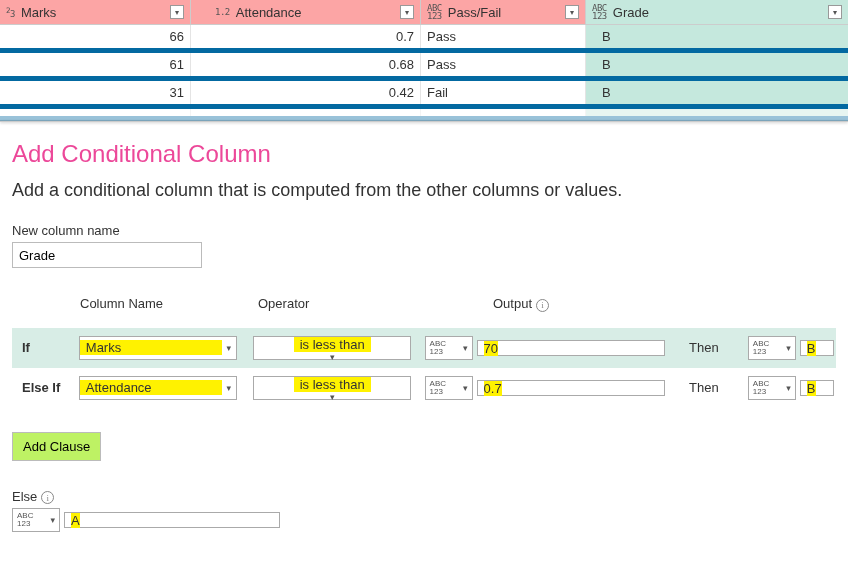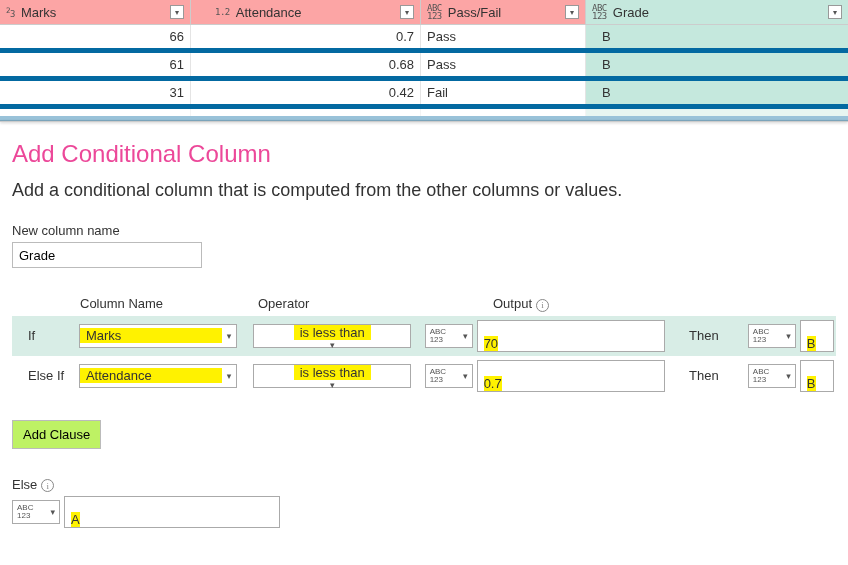--- a/index.html
+++ b/index.html
@@ -26,48 +26,48 @@
 
 .hbar { height: 2px; background: #ccc; margin-top: -1px; box-shadow: 0 1px 3px rgba(0,0,0,0.2); }
 
 .dlg { padding: 18px 12px 12px 12px; }
 .dlg-title { font-size: 24px; font-weight: 300; color: #ec4899; margin-bottom: 12px; }
 .dlg-sub { font-size: 18px; color: #333; margin-bottom: 22px; }
 
 .lbl { font-size: 13px; margin-bottom: 4px; }
 .txt { border: 1px solid #bbb; padding: 4px 6px; font-size: 13px; width: 190px; height: 26px; }
 
-.rules-hdr { display: flex; margin-top: 28px; margin-bottom: 4px; font-size: 13px; }
+.rules-hdr { display: flex; margin-top: 28px; margin-bottom: 16px; font-size: 13px; }
 .rh-label { width: 68px; }
 .rh-col { width: 178px; }
 .rh-op { width: 175px; }
 .rh-val { width: 270px; }
 .rh-then { width: 60px; }
 .rh-out { width: 90px; }
 
 .rule-row { display: flex; align-items: center; height: 40px; padding: 0; }
 .rule-row.first { background: #d8ede6; }
-.rr-label { width: 68px; padding-left: 16px; }
+.rr-label { width: 68px; padding-left: 10px; font-weight: bold; }
 .rr-col, .rr-op, .rr-val, .rr-then, .rr-out { display: flex; align-items: center; }
 .rr-col { width: 178px; }
 .rr-op { width: 175px; }
 .rr-val { width: 270px; }
 .rr-then { width: 60px; }
 .rr-out { width: 90px; }
 
 .combo { display: flex; align-items: center; border: 1px solid #aaa; background: #fff; height: 24px; position: relative; }
 .combo .cv { flex: 1; padding: 0 6px; font-size: 13px; }
 .combo .cd { width: 14px; font-size: 9px; color: #555; text-align: center; }
 .combo.col { width: 158px; }
 .combo.op { width: 158px; flex-direction: column; }
 .typebox { display: flex; align-items: center; border: 1px solid #aaa; background: #fff; height: 24px; width: 48px; padding: 0 4px; }
 .typebox .ti { font-size: 8px; color: #555; line-height: 8px; }
 .typebox .ti span { display: block; }
 .typebox .cd { margin-left: auto; font-size: 9px; color: #555; }
-.valbox { border: 1px solid #aaa; background: #fff; height: 32px; padding: 0 6px; font-size: 13px; margin-left: 4px; display: flex; align-items: flex-end; }
+.valbox { border: 1px solid #aaa; background: #fff; height: 16px; padding: 0 6px; font-size: 13px; margin-left: 4px; display: flex; align-items: flex-start; }
 .valbox.v { width: 188px; }
 .valbox.o { width: 34px; margin-left: 4px; }
 
 .hl { background: #fff200; }
 
 .addc { margin-top: 24px; border: 1px solid #bbb; background: #bef264; padding: 6px 10px; font-size: 13px; }
 .else-sec { margin-top: 28px; }
 .else-row { display: flex; align-items: center; margin-top: 4px; }
 
 .info-ic { display: inline-flex; align-items: center; justify-content: center; width: 13px; height: 13px; border: 1px solid #888; border-radius: 50%; font-size: 9px; color: #888; margin-left: 4px; font-style: normal; font-family: serif; }

